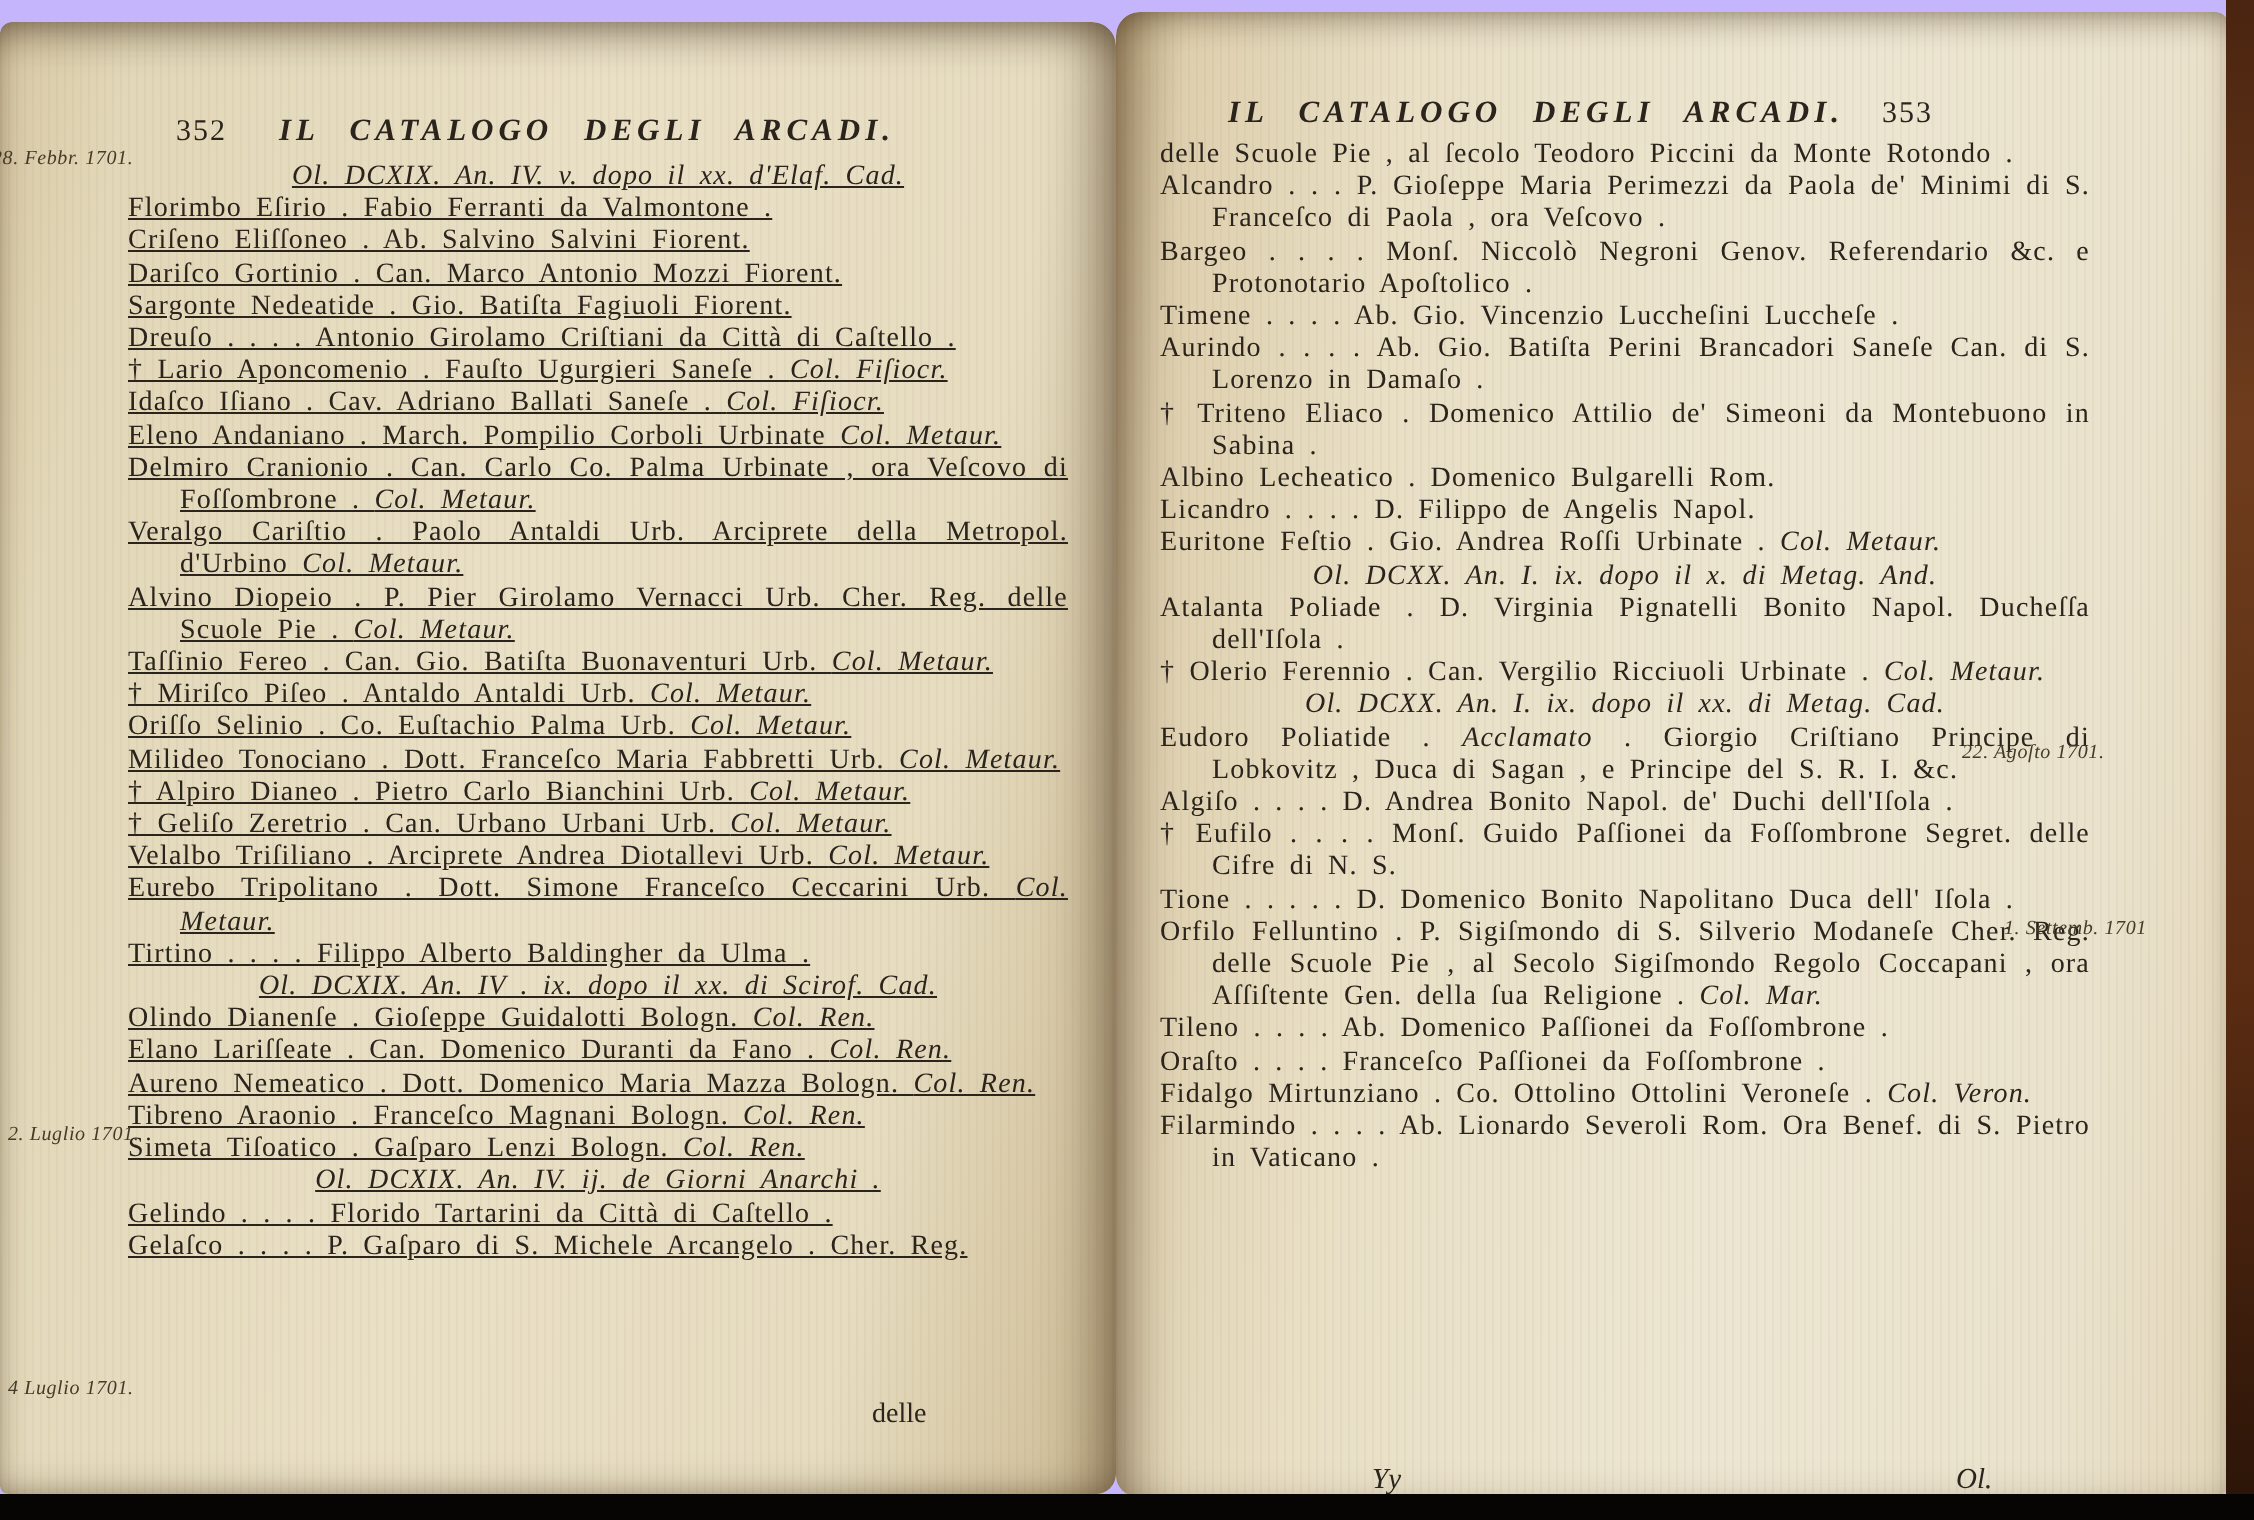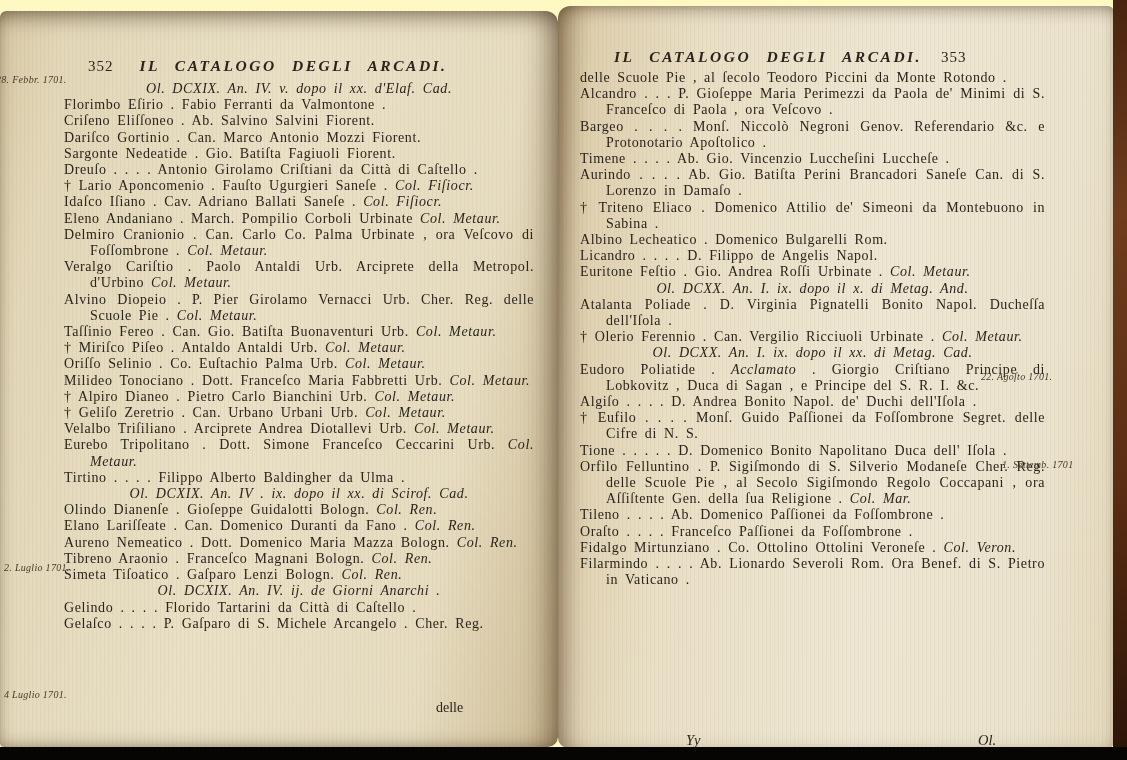--- a/index.html
+++ b/index.html
@@ -1,18 +1,18 @@
 <!DOCTYPE html>
 <html><head>
 <meta charset="utf-8">
 <style>
   html,body{margin:0;padding:0;}
   .stage{
     position:relative;width:1127px;height:760px;overflow:hidden;
-    background:#fef9c3;
+    background:#c4b5fd;
     font-family:"Liberation Serif","DejaVu Serif",serif;
   }
   .board-right{
     position:absolute;right:0;top:0;width:14px;height:100%;
     background:linear-gradient(180deg,#4a2410 0%,#6f3d1d 28%,#5a2c12 65%,#2a1408 100%);
   }
   .bottom-band{
     position:absolute;left:0;bottom:0;width:100%;height:13px;background:#070503;
   }
   .page{
@@ -50,21 +50,21 @@
     font-style:normal;font-weight:normal;letter-spacing:1px;word-spacing:0;font-size:15px;
   }
   .page-left .running-head{left:88px;top:46px;}
   .page-left .running-head .pagenum{margin-right:26px;}
   .page-right .running-head{left:56px;top:42px;}
   .page-right .running-head .pagenum{margin-left:19px;}
   .text-block{
     position:absolute;font-size:14px;line-height:16.2px;
     letter-spacing:.6px;word-spacing:3px;
   }
-  .page-left .text-block{left:64px;top:70px;width:470px;}
+  .page-left .text-block{left:64px;top:70px;width:470px;text-decoration:underline;}
   .page-right .text-block{left:22px;top:64px;width:465px;}
   .line{margin:0;}
   .line.entry{padding-left:26px;text-indent:-26px;text-align:justify;}
   .line.cont{padding-left:0;text-indent:0;}
   .line.heading{text-align:center;font-style:italic;padding-left:0;text-indent:0;}
   .margin-note{
     position:absolute;font-style:italic;font-size:10px;letter-spacing:.3px;
     color:#463a28;white-space:nowrap;
   }
   .mn-l1{left:-4px;top:63px;}

